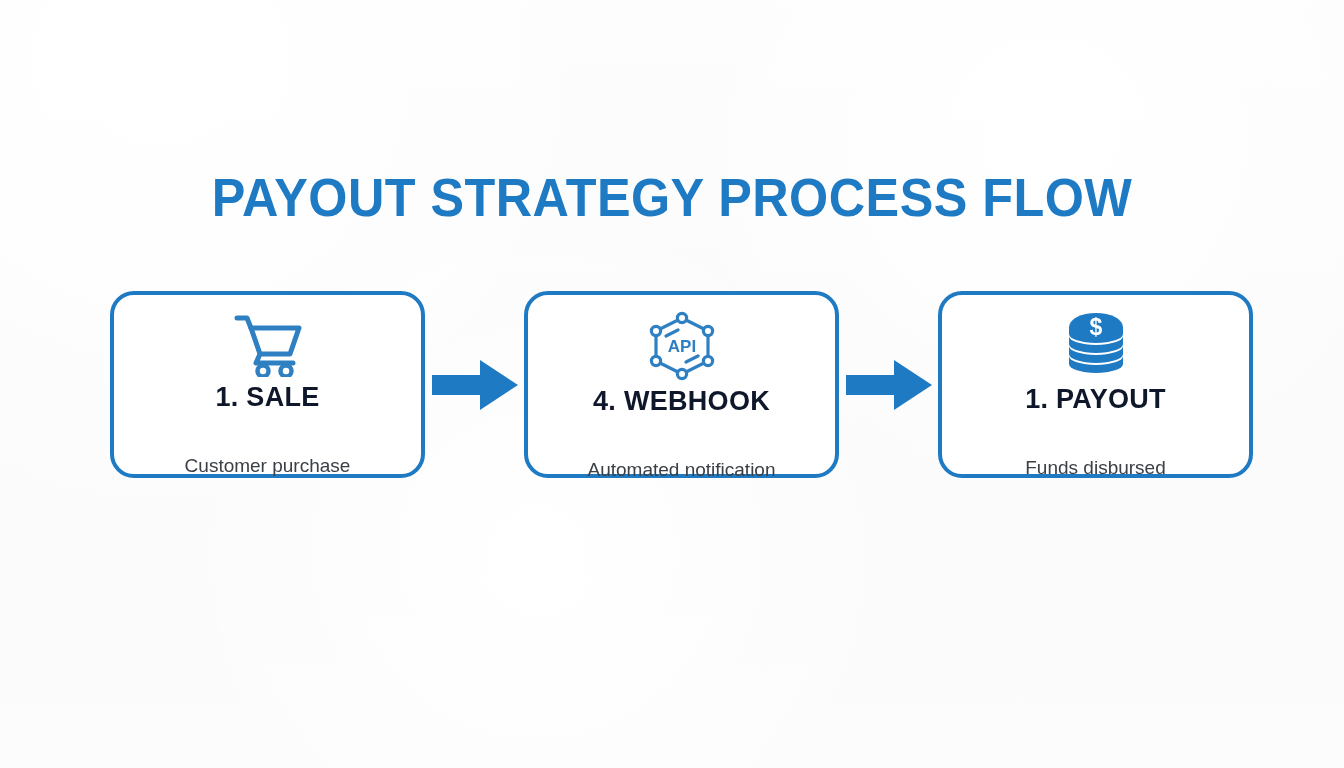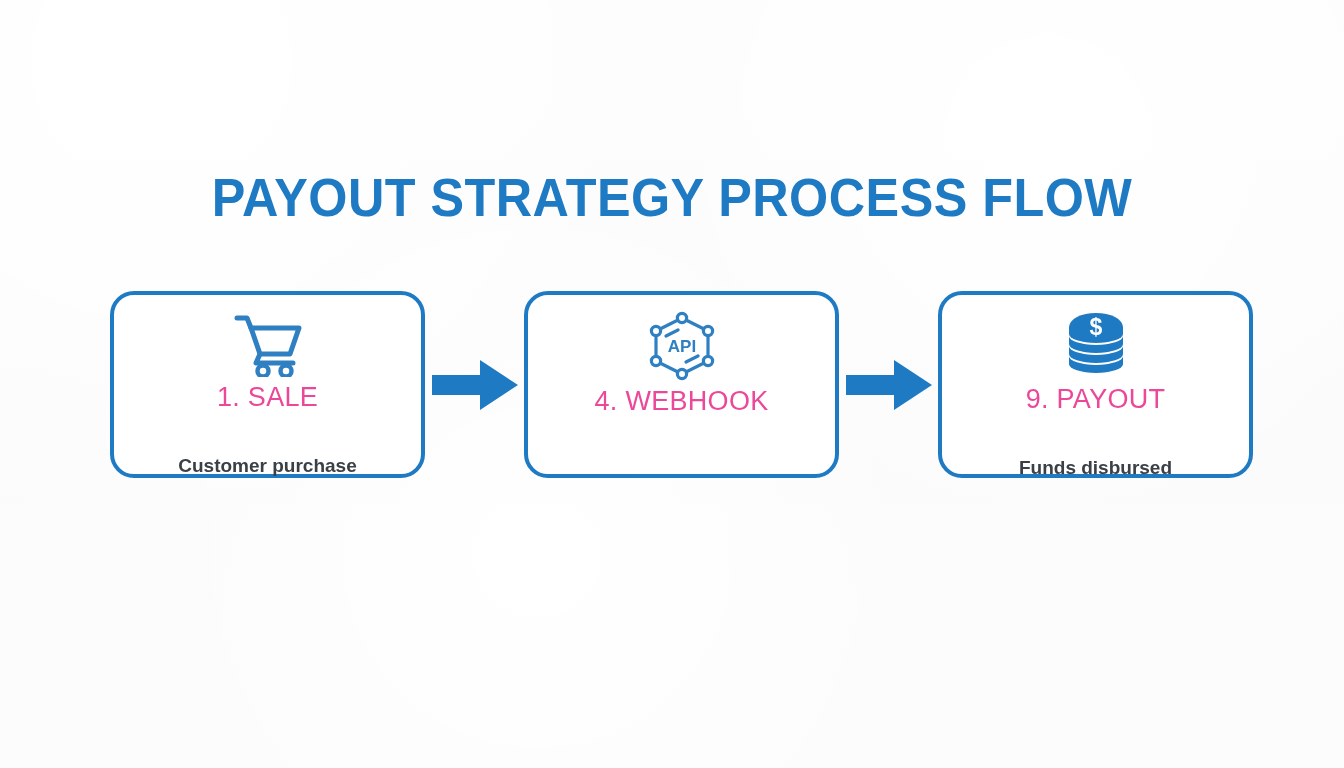--- a/index.html
+++ b/index.html
@@ -75,31 +75,31 @@
   .card-icon {
     height: 70px;
     display: flex;
     align-items: center;
     justify-content: center;
     margin-bottom: 4px;
   }
 
   .card-heading {
     font-size: 27px;
-    font-weight: normal;
-    color: #ec4899;
+    font-weight: bold;
+    color: #0f172a;
     letter-spacing: 0.3px;
     line-height: 32px;
     margin-bottom: 7px;
     white-space: nowrap;
   }
 
   .card-sub {
     font-size: 19px;
-    font-weight: bold;
+    font-weight: normal;
     color: #3a4046;
     line-height: 24px;
     white-space: nowrap;
     margin-top: 34px;
   }
 
   .arrow {
     width: 88px;
     height: 56px;
     flex: 0 0 auto;
@@ -157,20 +157,21 @@
             <circle cx="62" cy="21" r="4.6"></circle>
             <circle cx="62" cy="51" r="4.6"></circle>
             <circle cx="36" cy="64" r="4.6"></circle>
             <circle cx="10" cy="51" r="4.6"></circle>
             <circle cx="10" cy="21" r="4.6"></circle>
           </g>
           <text x="36" y="42" text-anchor="middle" font-family="Liberation Sans, sans-serif" font-size="17" font-weight="bold" fill="#2f80c2">API</text>
         </svg>
       </div>
       <div class="card-heading">4. WEBHOOK</div>
+      <div class="card-sub">Automated notification</div>
     </div>
 
     <div class="arrow">
       <svg width="86" height="54" viewBox="0 0 86 54" aria-hidden="true">
         <path d="M0 17 H48 V2 L86 27 L48 52 V37 H0 Z" fill="#1f7ac4"></path>
       </svg>
     </div>
 
     <div class="card">
       <div class="card-icon">
@@ -185,18 +186,18 @@
             <ellipse cx="31" cy="33" rx="27" ry="9"></ellipse>
             <rect x="4" y="25" width="54" height="8"></rect>
             <ellipse cx="31" cy="25" rx="27" ry="9" fill="#ffffff"></ellipse>
             <ellipse cx="31" cy="23" rx="27" ry="9"></ellipse>
             <rect x="4" y="16" width="54" height="7"></rect>
             <ellipse cx="31" cy="16" rx="27" ry="14" fill="#1f7ac4"></ellipse>
           </g>
           <text x="31" y="24" text-anchor="middle" font-family="Liberation Sans, sans-serif" font-size="23" font-weight="bold" fill="#ffffff">$</text>
         </svg>
       </div>
-      <div class="card-heading">9. PAYOUT</div>
+      <div class="card-heading">1. PAYOUT</div>
       <div class="card-sub">Funds disbursed</div>
     </div>
 
   </div>
 </div>
 
 </body></html>

